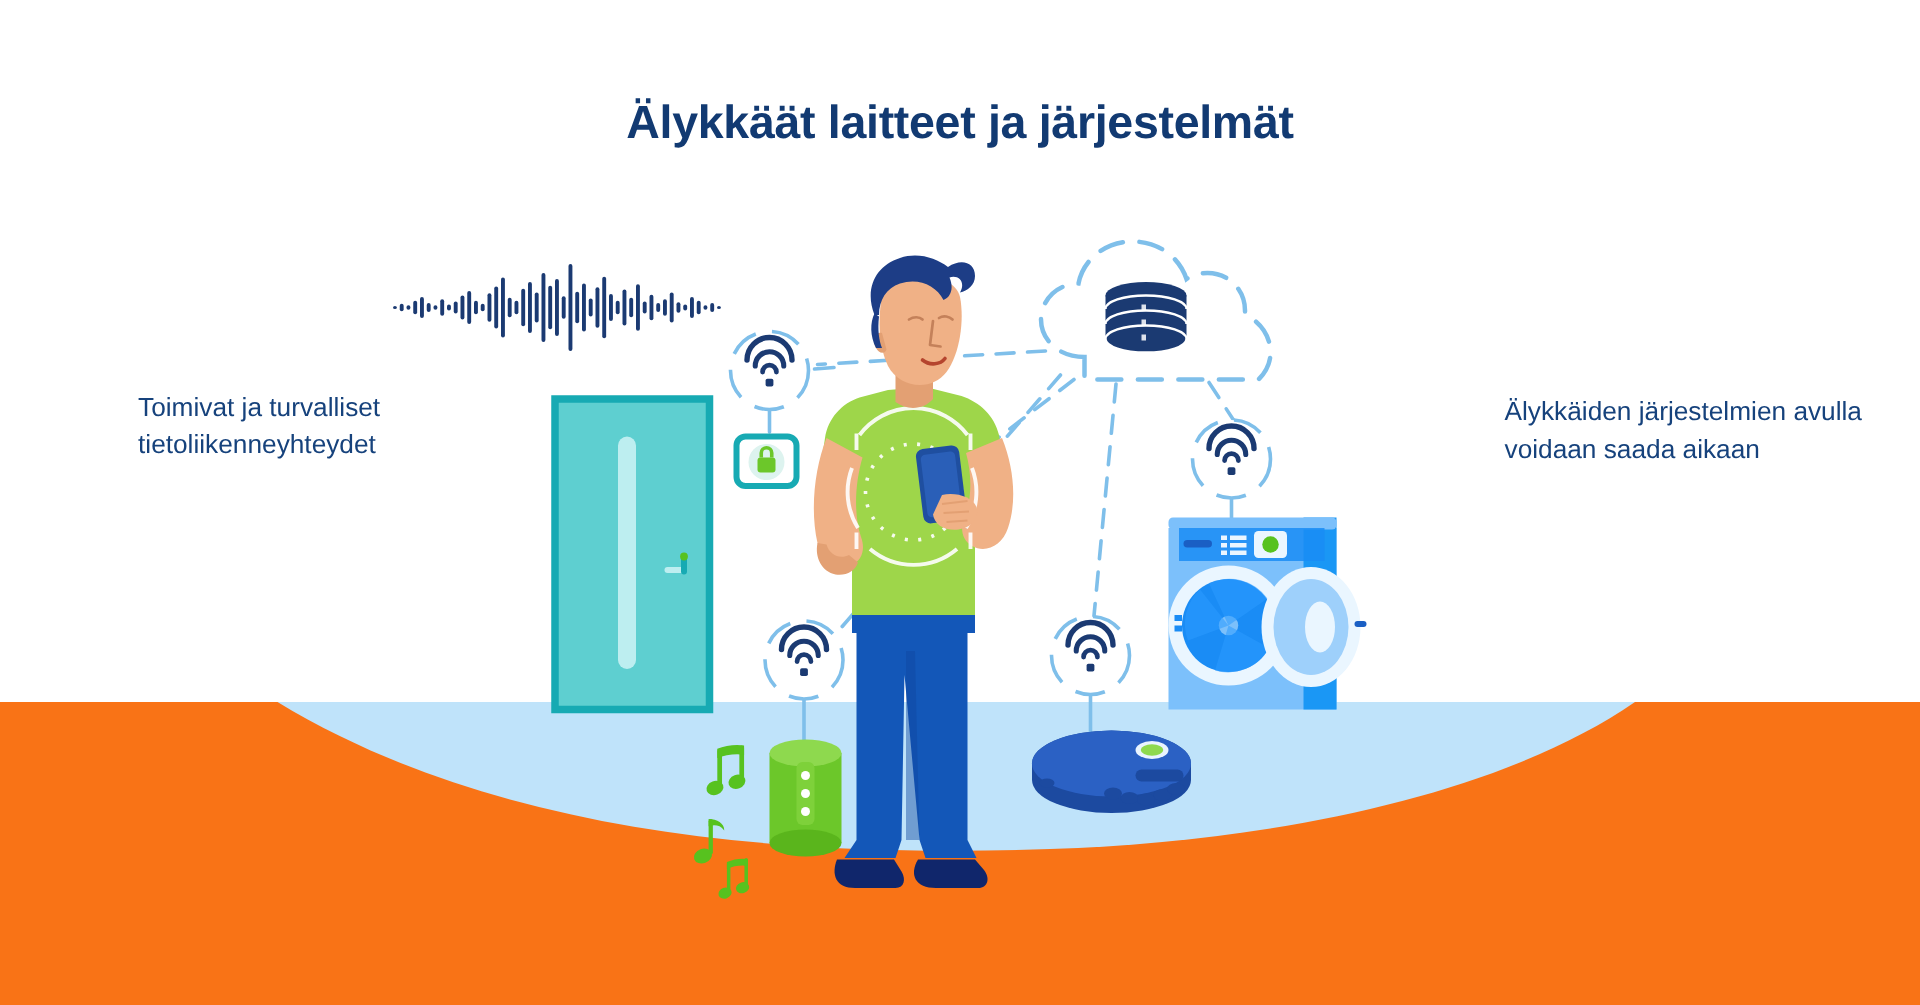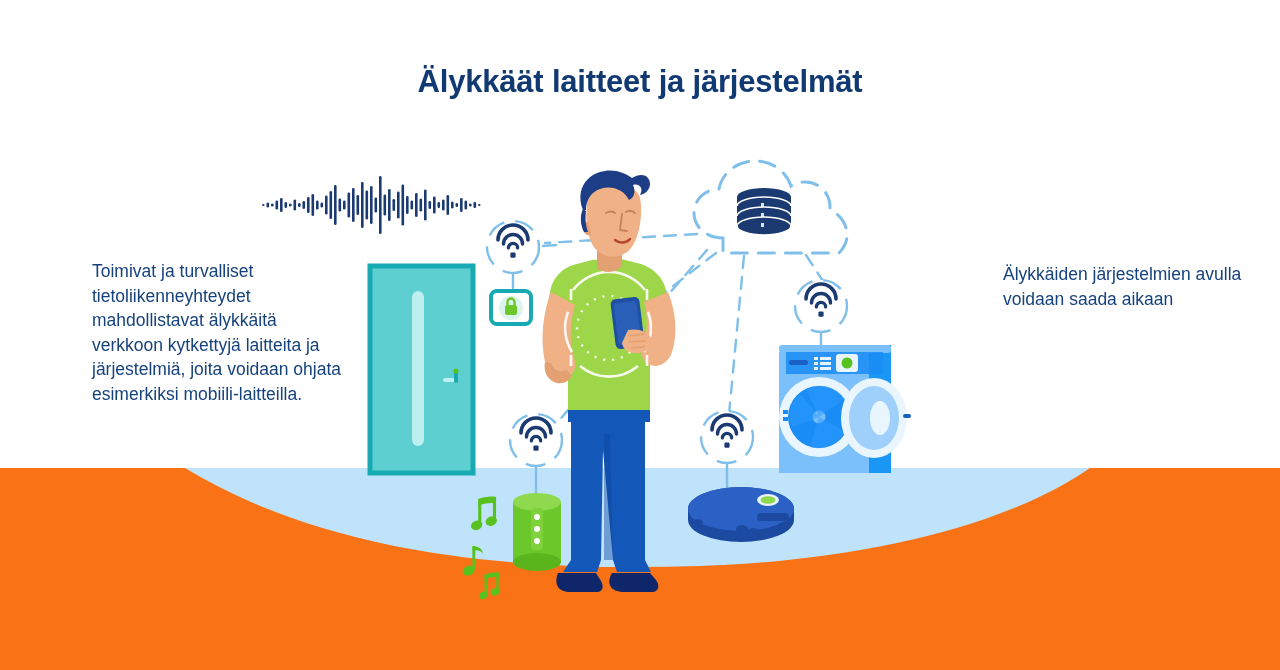--- a/index.html
+++ b/index.html
@@ -381,20 +381,20 @@
         </g>
 
     </svg>
   </div>
 
   <div id="title">
     <span>Älykkäät laitteet ja järjestelmät</span>
   </div>
 
   <div class="sidetext" id="text-left">
-    <span class="lead">Toimivat ja turvalliset tietoliikenneyhteydet</span><span> mahdollistavat älykkäitä verkkoon kytkettyjä laitteita ja järjestelmiä, joita voidaan ohjata esimerkiksi mobiili-laitteilla.</span>
+    <span class="lead">Toimivat ja turvalliset tietoliikenneyhteydet</span>
   </div>
 
   <div class="sidetext" id="text-right">
     <span class="lead">Älykkäiden järjestelmien avulla voidaan saada aikaan</span>
   </div>
 
 </div>
 
 </body></html>

